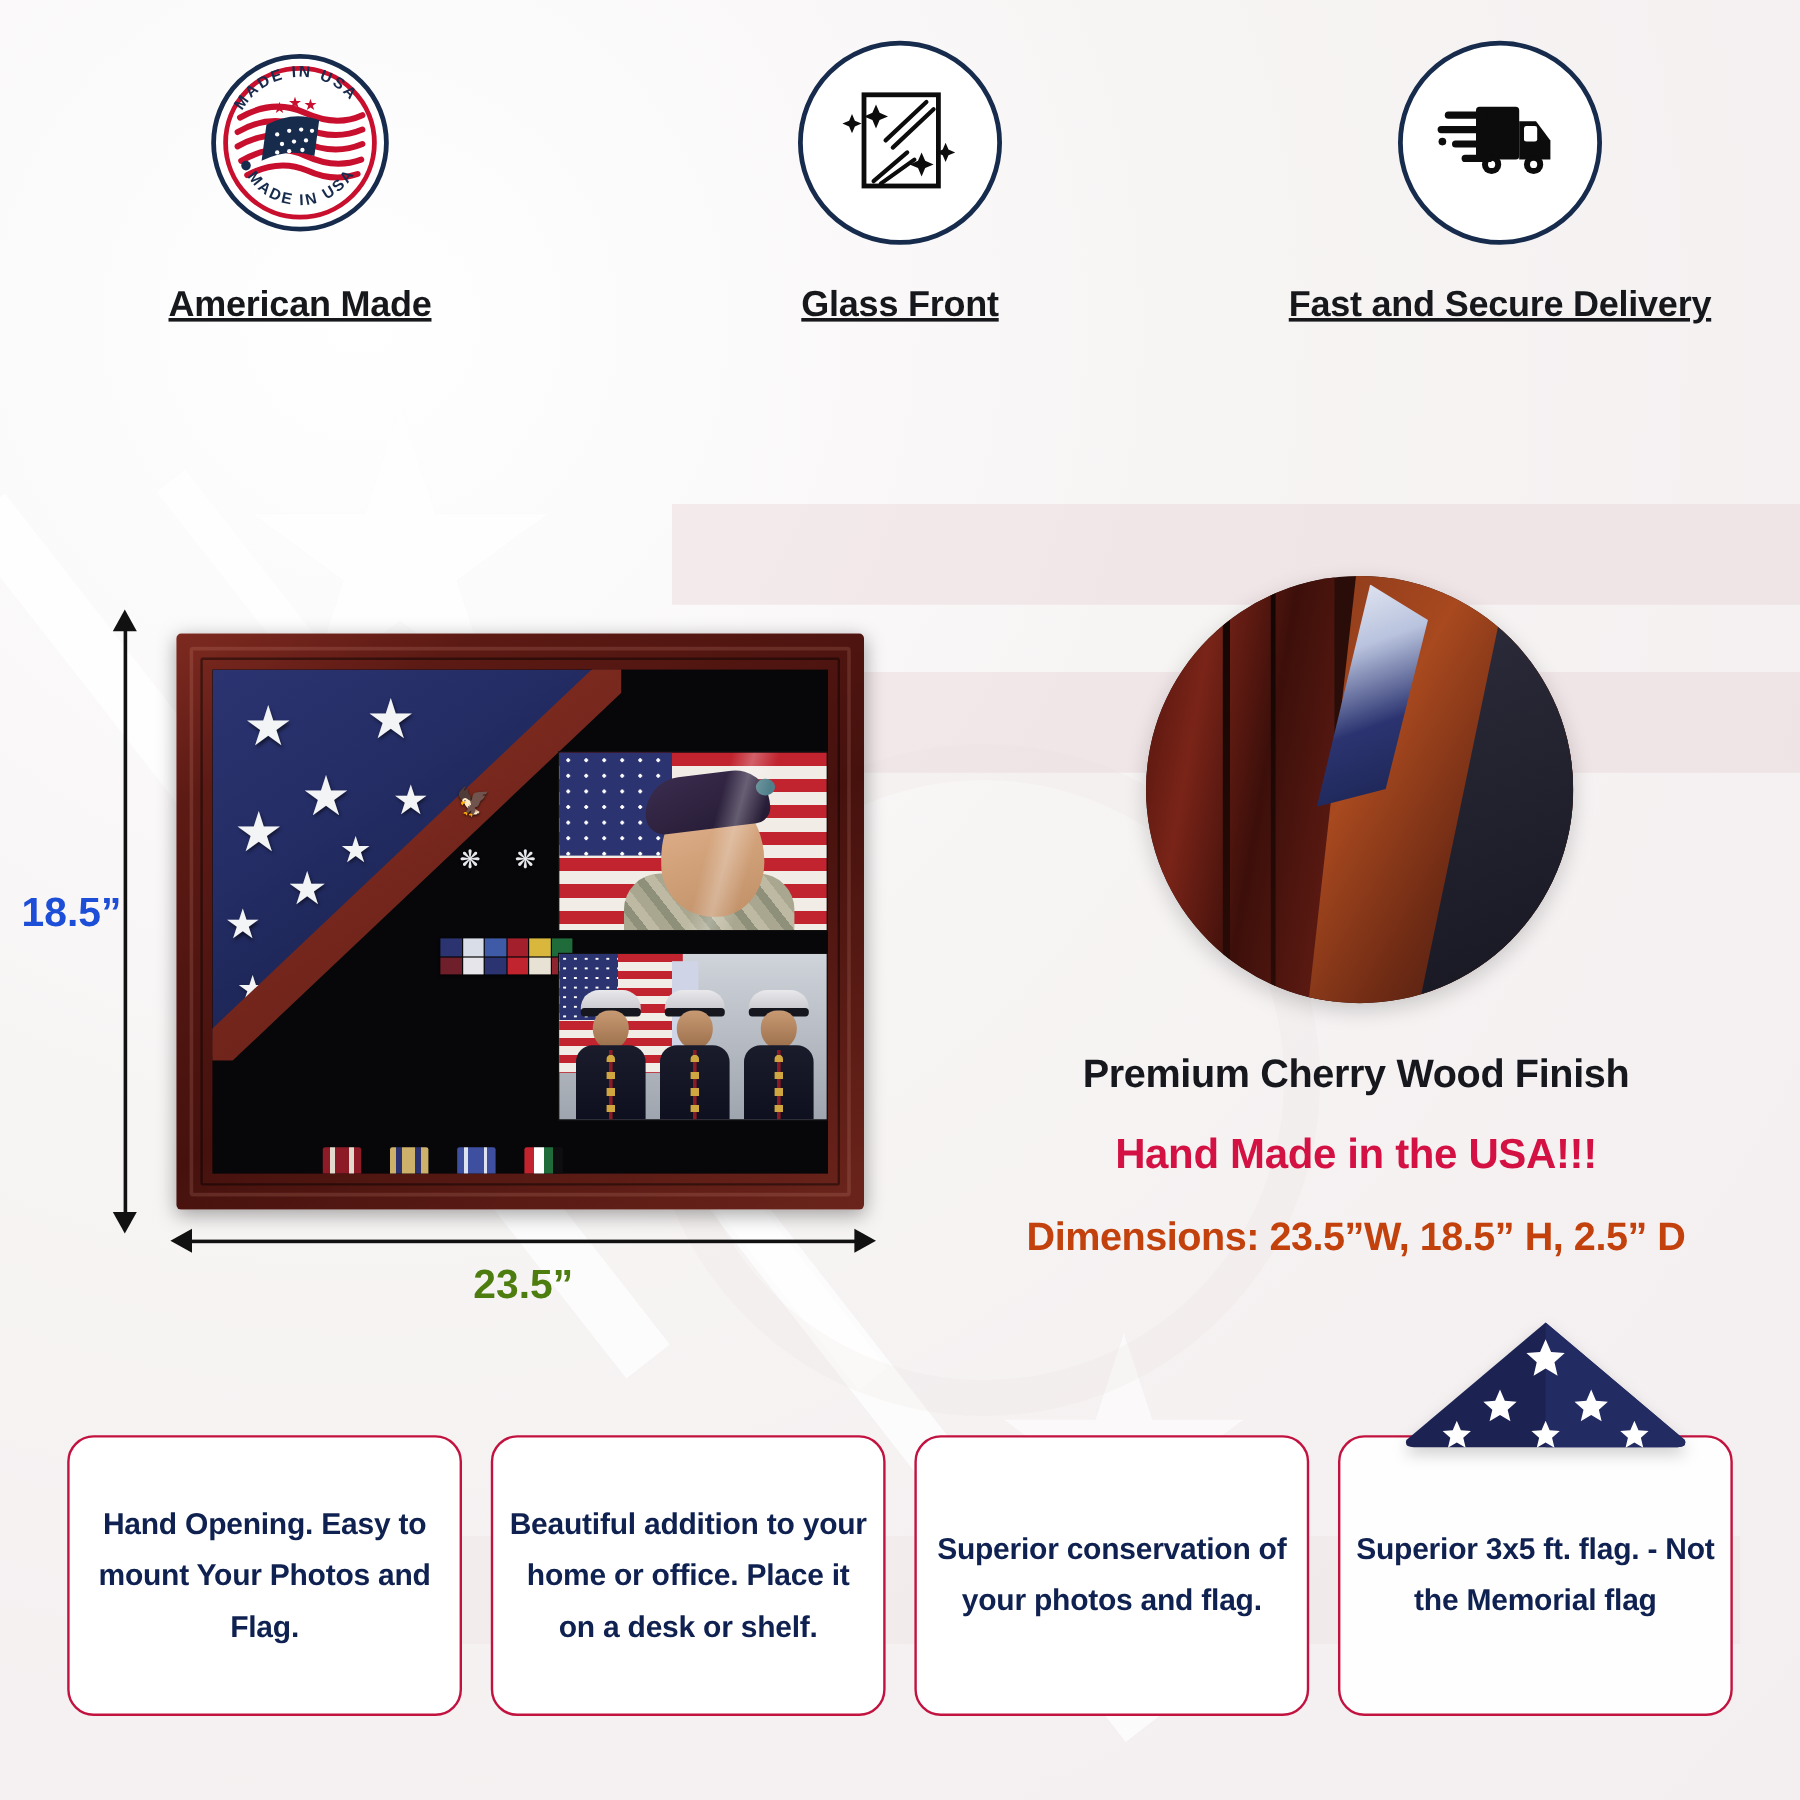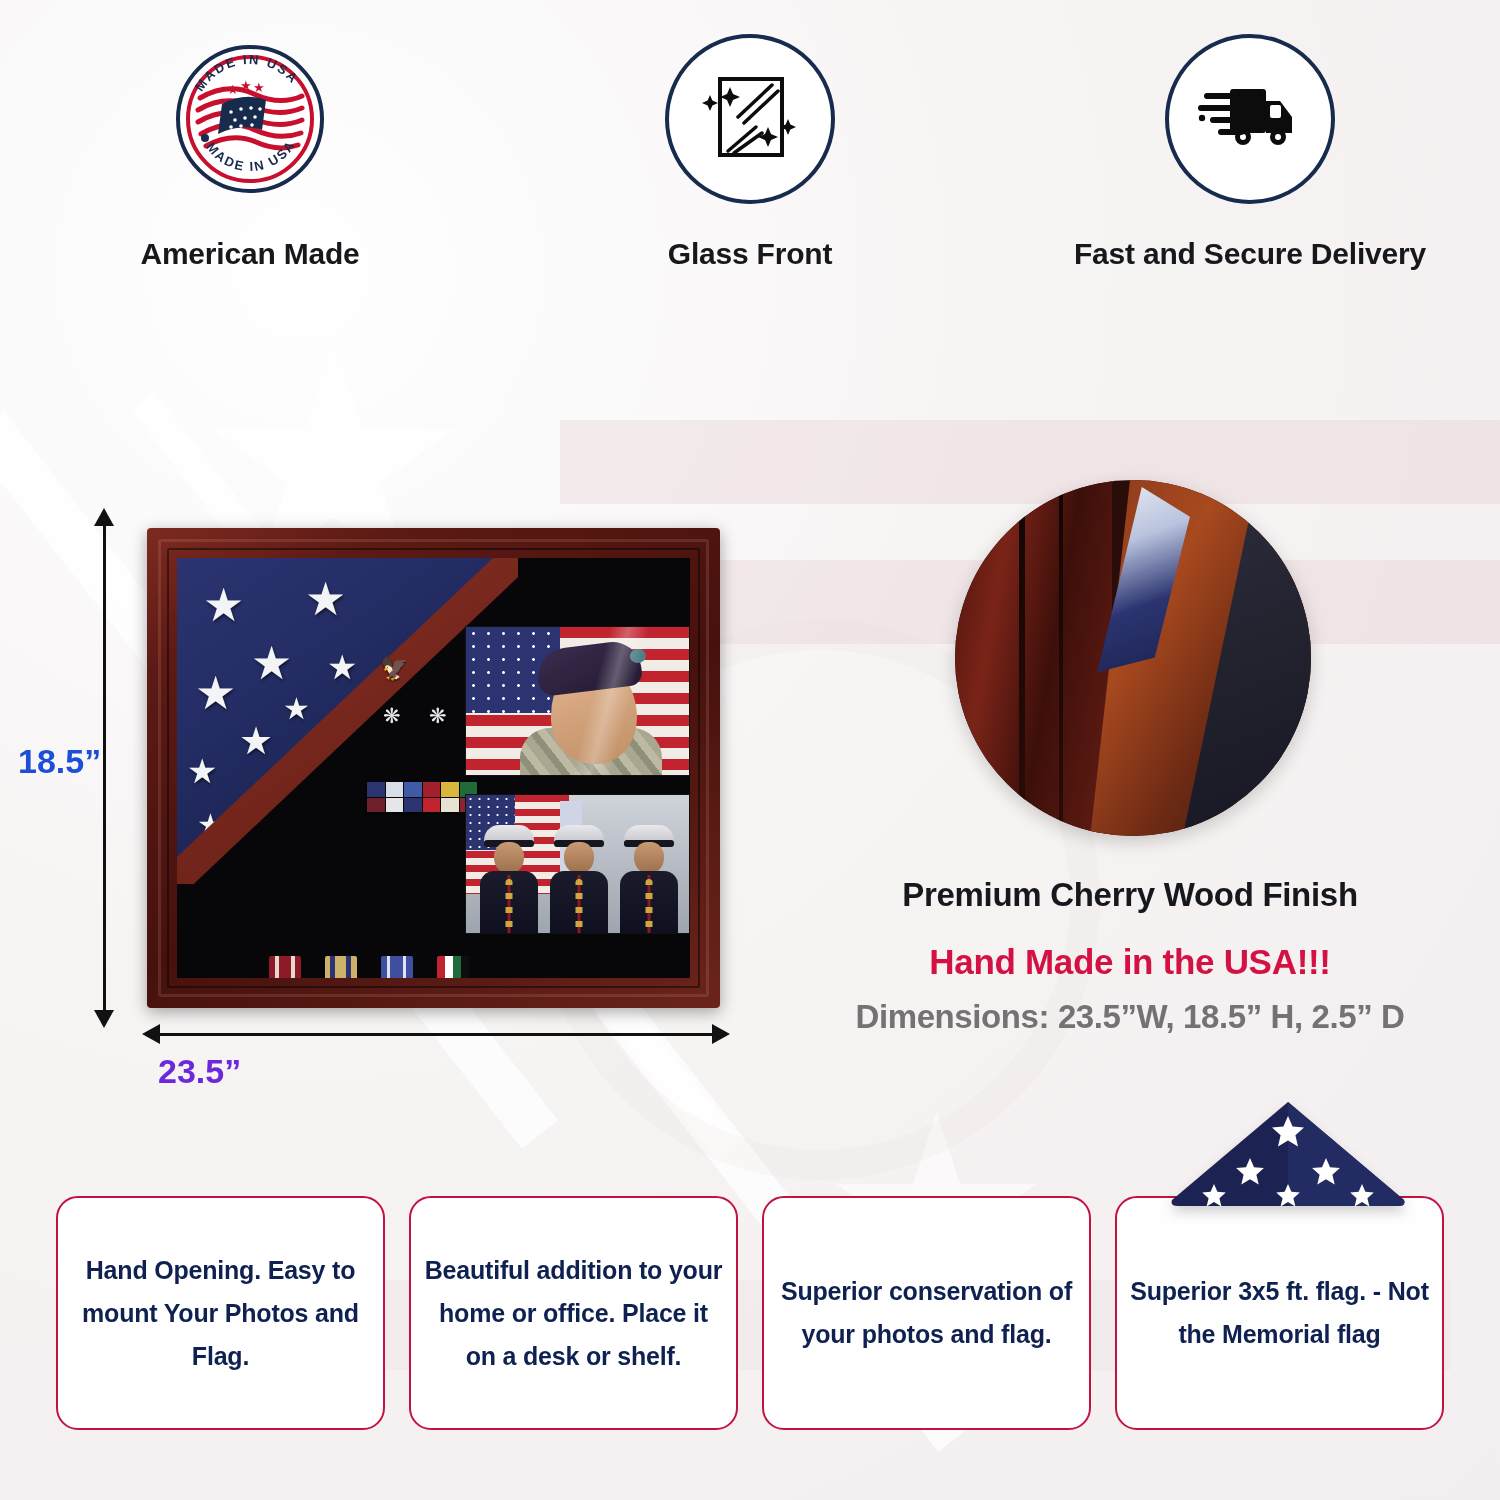--- a/index.html
+++ b/index.html
@@ -72,20 +72,21 @@
   }
   .tf-badge.nobrd { border: none; background: transparent; }
   .tf-label {
     margin-top: 28px;
     font-size: 30px;
     font-weight: 700;
     color: #16181c;
     text-align: center;
     line-height: 1.45;
     letter-spacing: -.2px;
+    text-decoration: underline;
   }
 
   
   .main-title {
     position: absolute;
     top: 336px; left: 0; width: 1500px;
     text-align: center;
     font-size: 50px;
     font-weight: 800;
     color: #d31143;
@@ -289,22 +290,22 @@
     z-index:6;
   }
   .dim-h::before, .dim-h::after{
     content:""; position:absolute; top:-9px;
     border-top:10px solid transparent; border-bottom:10px solid transparent;
   }
   .dim-h::before{ left:-16px; border-right:18px solid #111; }
   .dim-h::after{ right:-16px; border-left:18px solid #111; }
   .dim-h-label {
     position:absolute; left:158px; top:1052px; width:556px;
-    text-align:left;
-    font-size: 34px; font-weight:800; color:#6d28d9;
+    text-align:center;
+    font-size: 34px; font-weight:800; color:#4d7c0f;
     z-index:6;
   }
 
   
   .detail-circle {
     position:absolute;
     left: 955px; top: 480px;
     width: 356px; height: 356px;
     border-radius: 50%;
     overflow:hidden;
@@ -344,22 +345,22 @@
   .detail-line1 {
     font-size: 33px; font-weight:700; color:#17181d;
     letter-spacing:-.3px;
   }
   .detail-line2 {
     margin-top: 28px;
     font-size: 35px; font-weight:800; color:#d31143;
     letter-spacing:-.3px;
   }
   .detail-line3 {
-    margin-top: 16px;
-    font-size: 33px; font-weight:700; color:#737373;
+    margin-top: 30px;
+    font-size: 33px; font-weight:700; color:#c2410c;
     letter-spacing:-.4px;
   }
 
   
   .fold-flag {
     position:absolute;
     left: 1168px; top: 1100px;
     width: 240px; height: 108px;
     z-index: 7;
     filter: drop-shadow(0 6px 6px rgba(0,0,0,.18));

